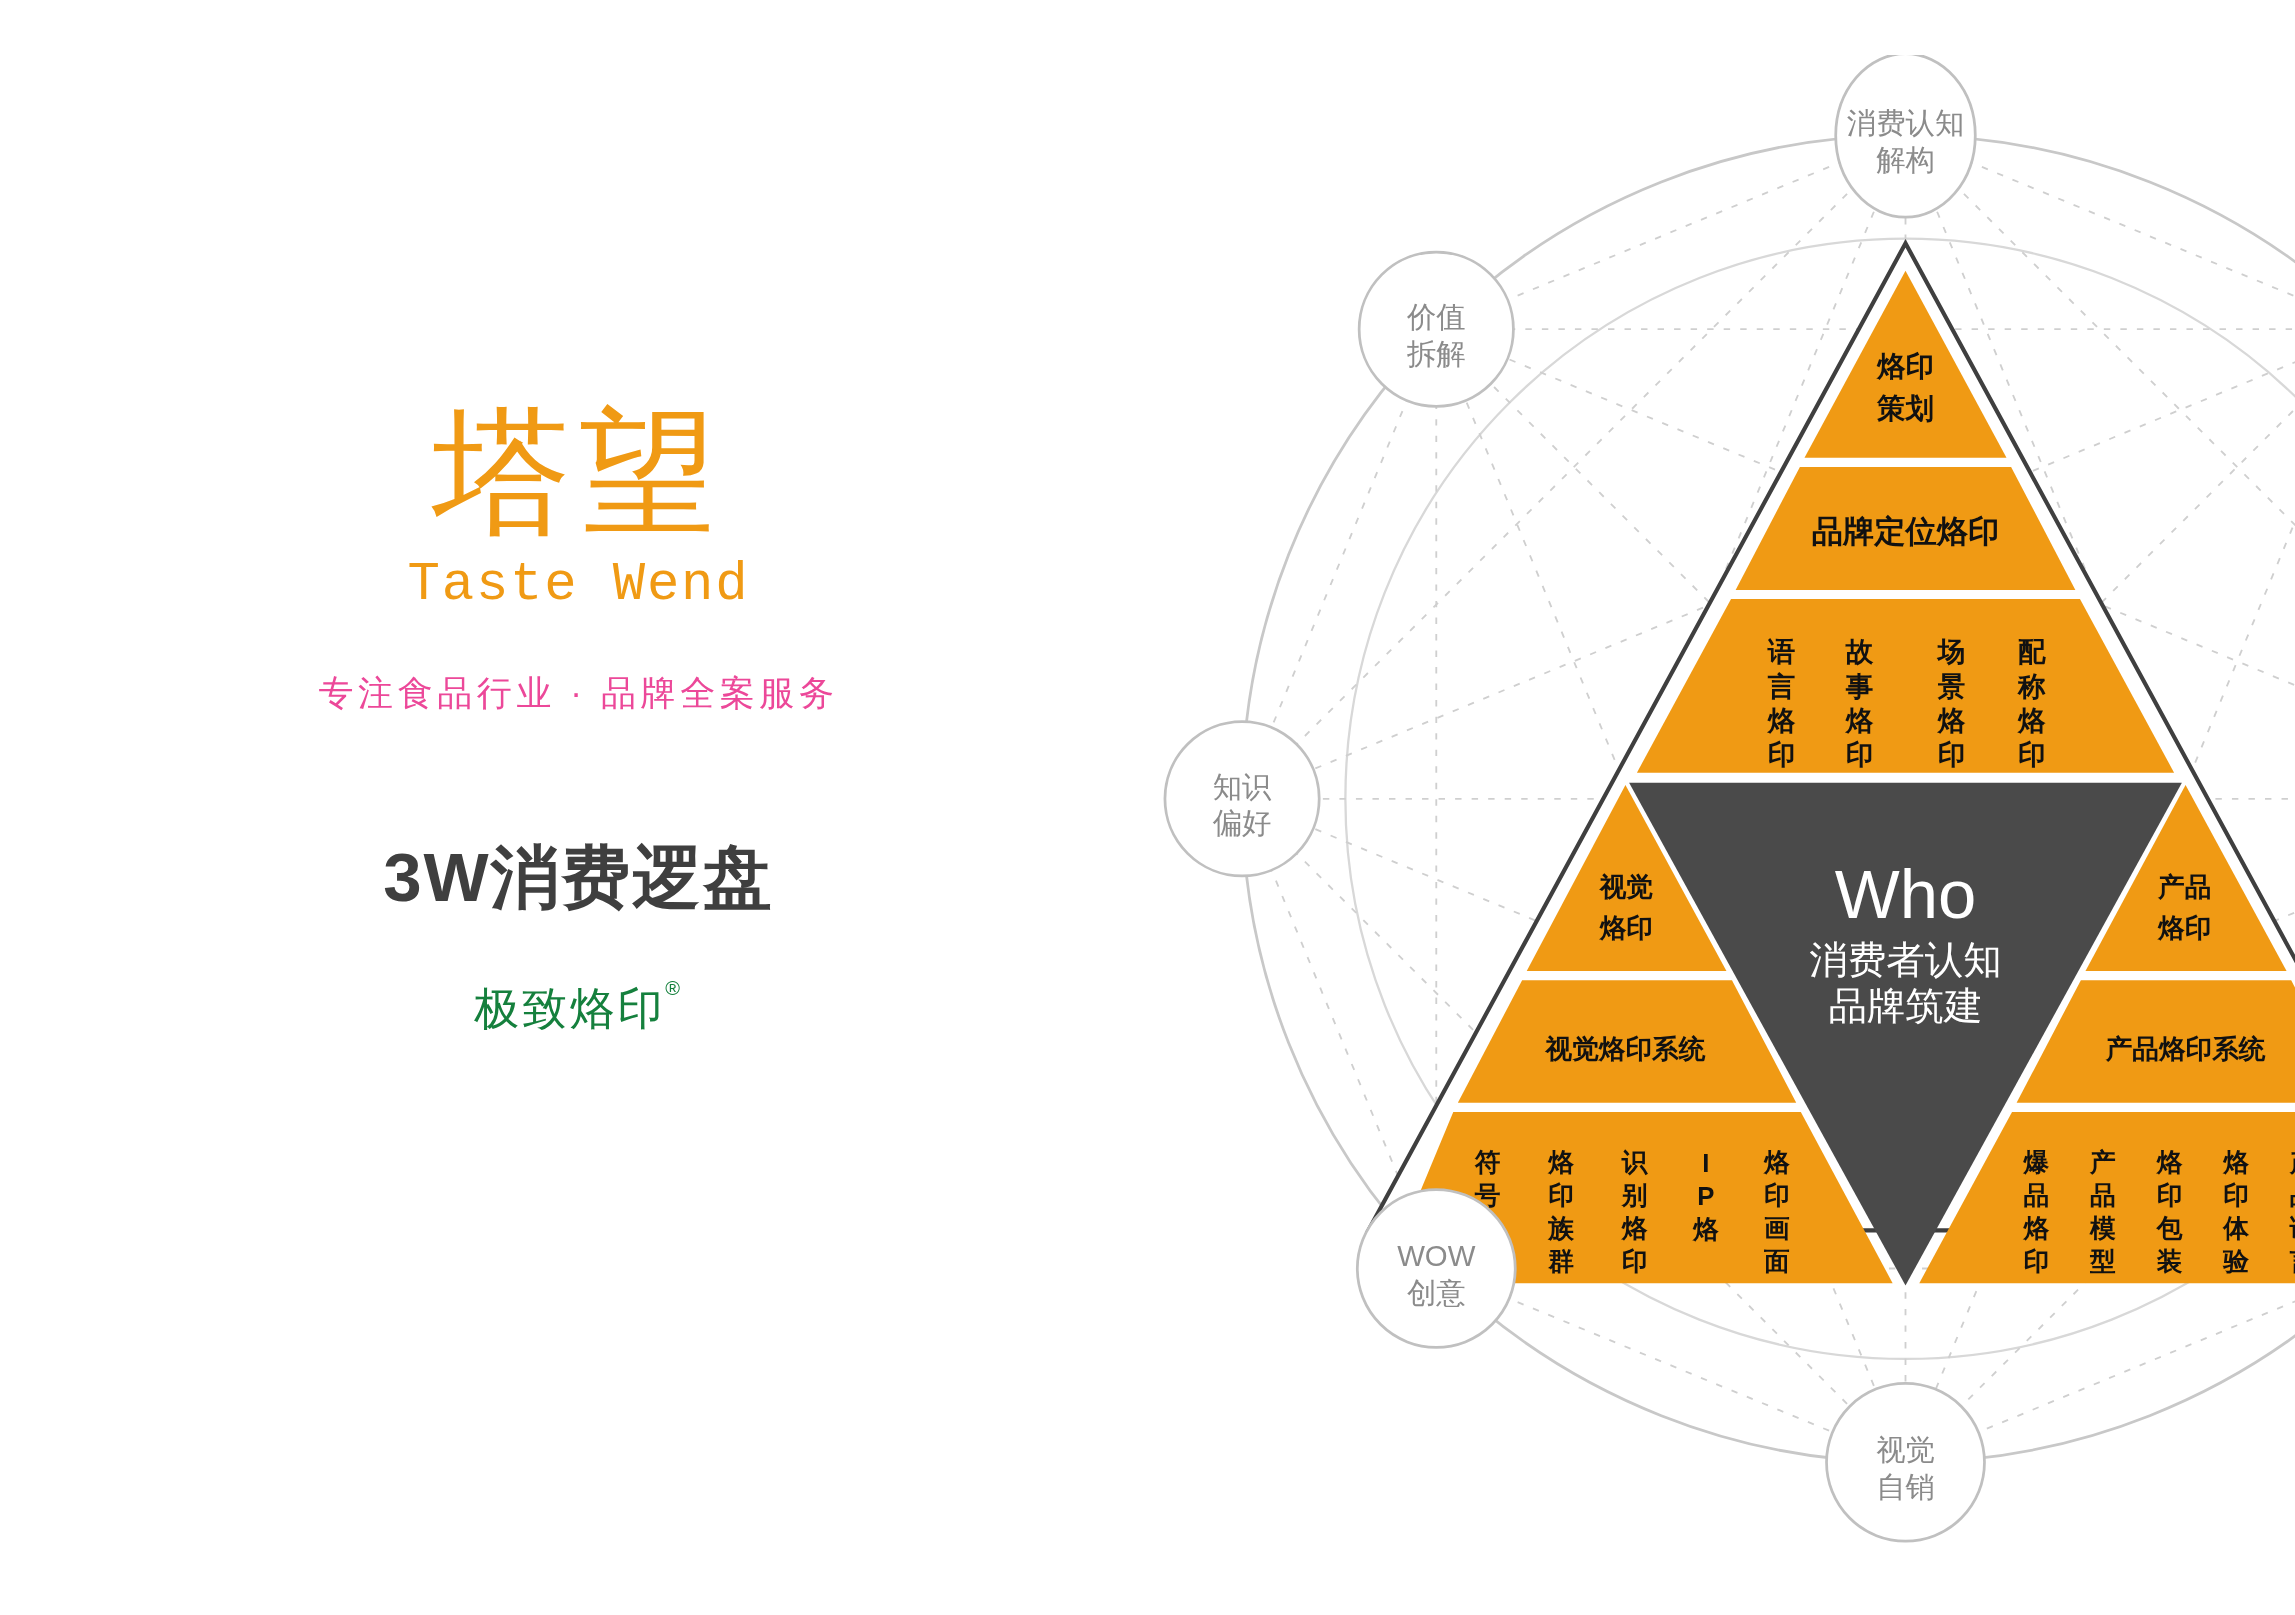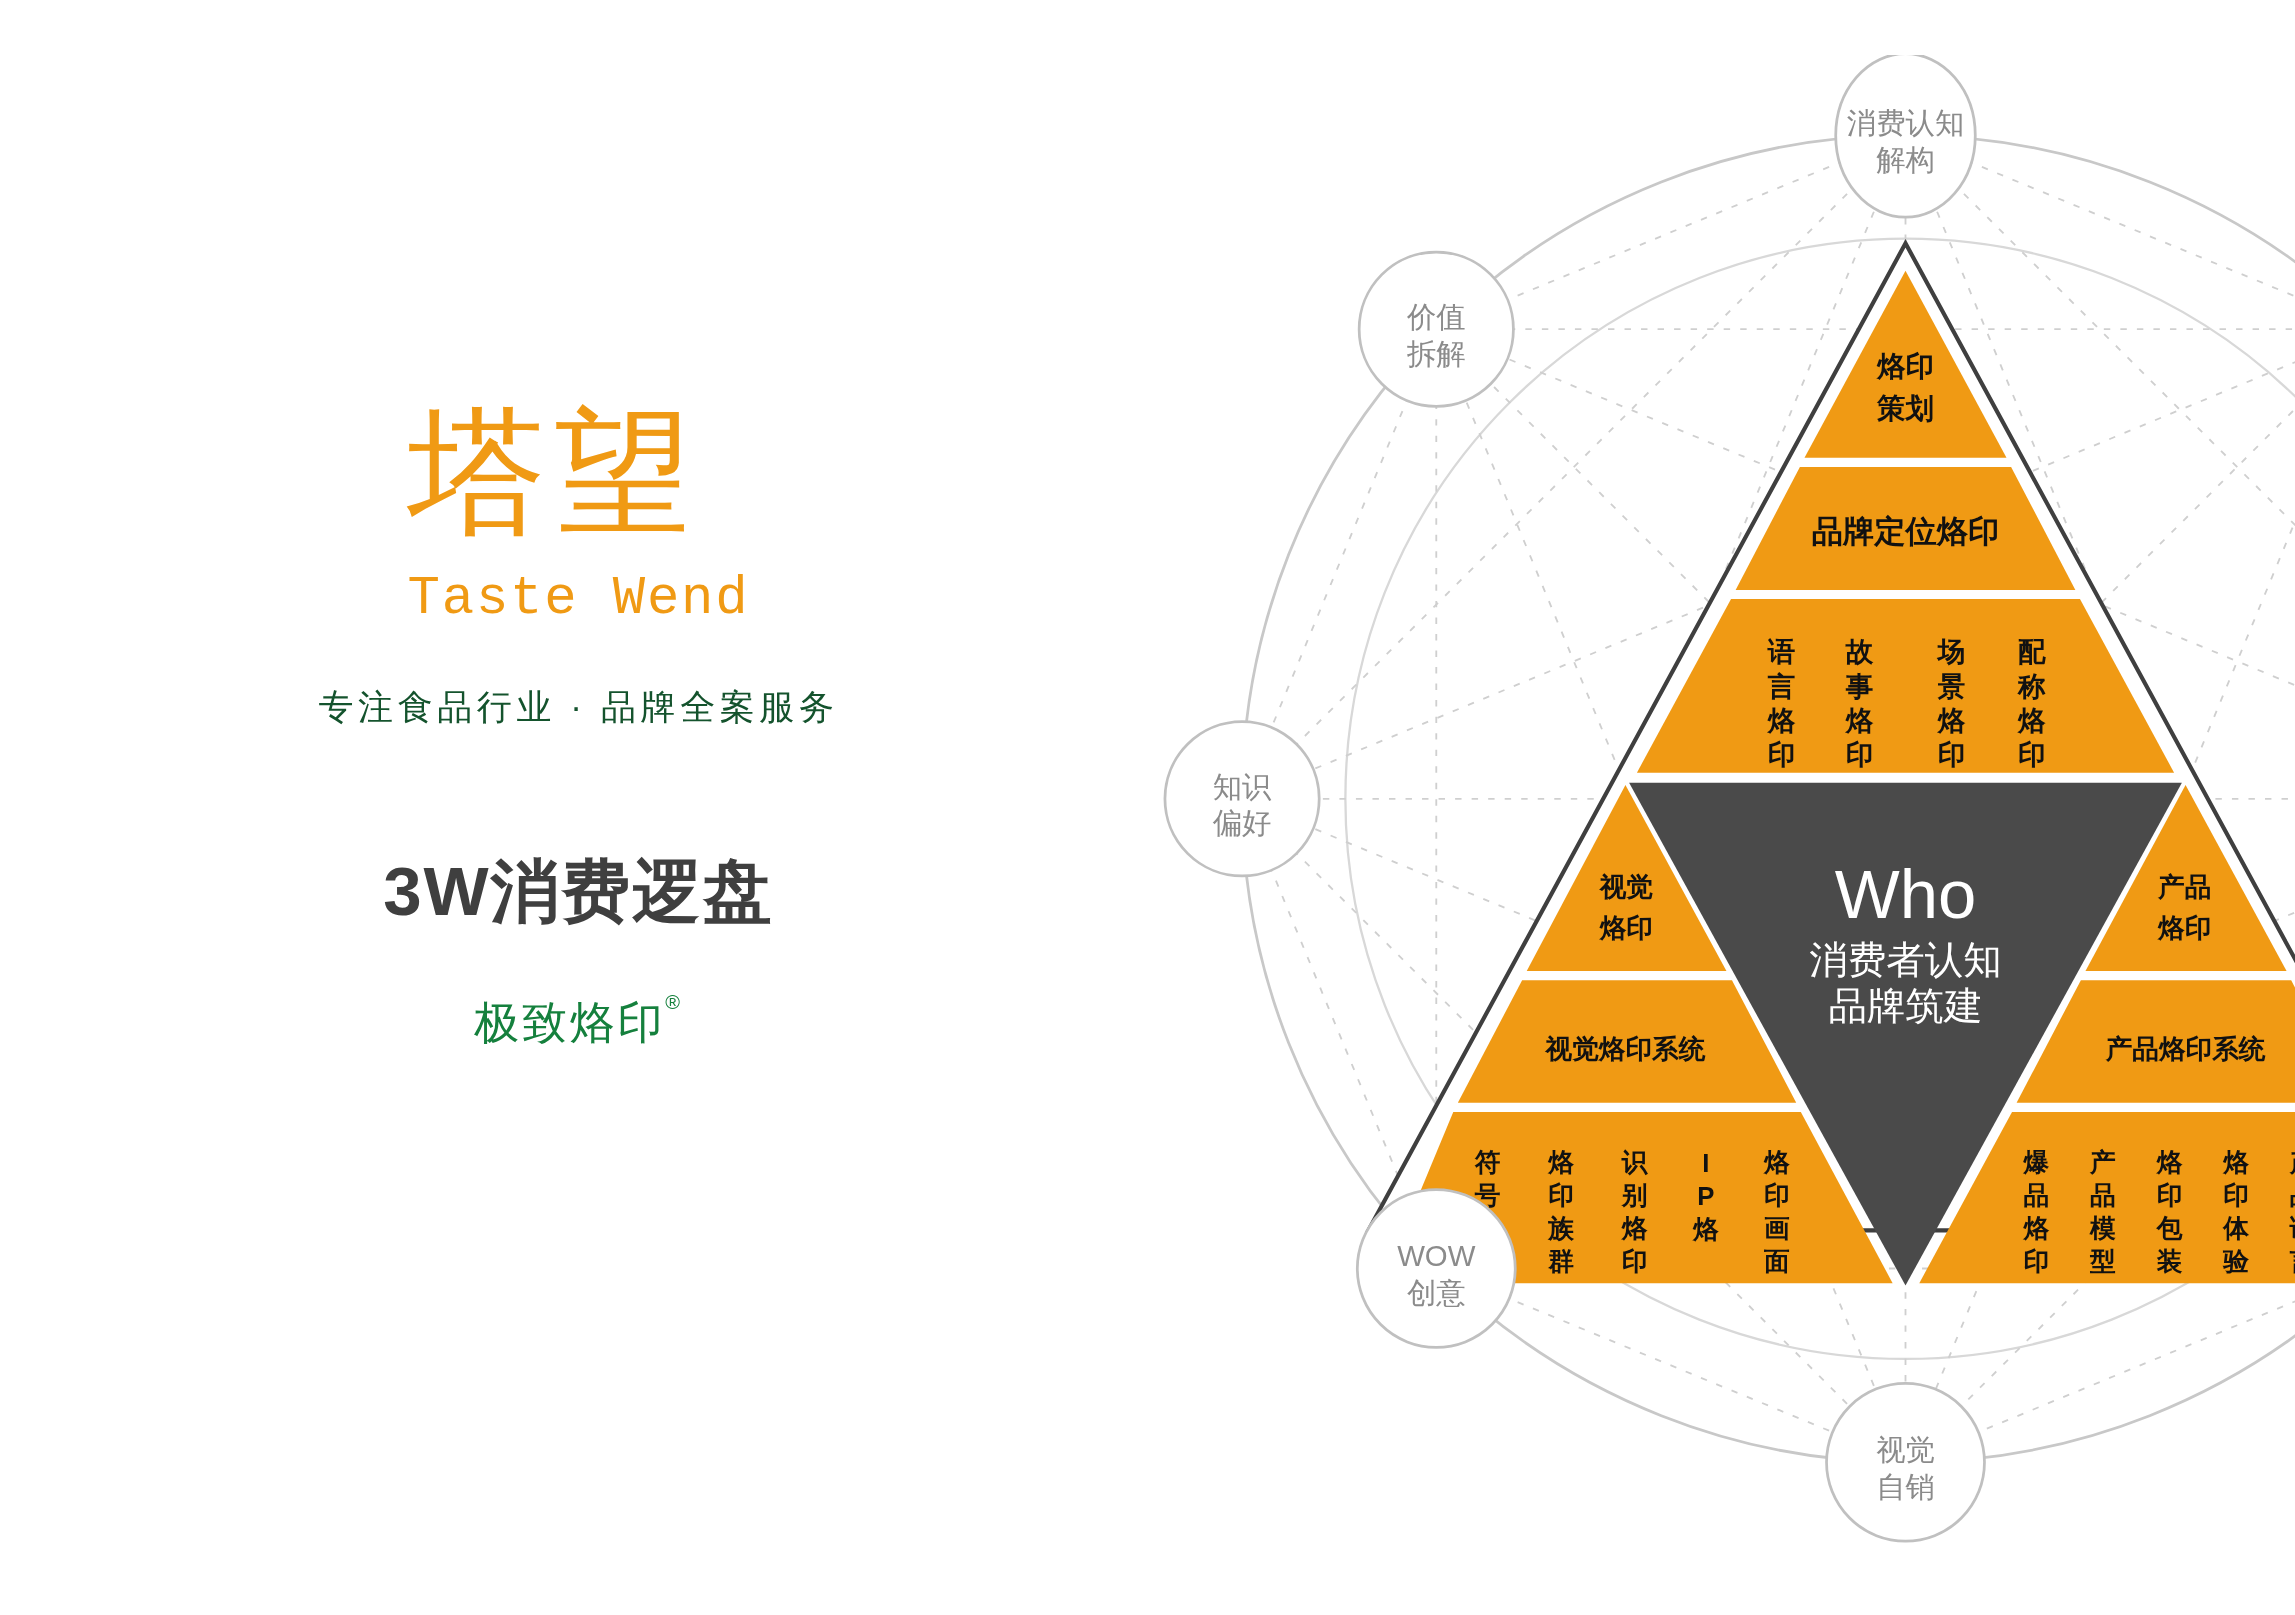--- a/index.html
+++ b/index.html
@@ -7,33 +7,33 @@
     width:2738px;height:1616px;position:relative;overflow:hidden;
     font-family:"Liberation Sans","DejaVu Sans",sans-serif;
   }
   #stage{position:absolute;left:0;top:0;width:2738px;height:1616px;}
 
   
   .left-panel{
     position:absolute;left:0;top:404px;width:1157px;
     display:flex;flex-direction:column;align-items:center;
   }
-  .logo-wrap{display:flex;flex-direction:column;gap:14px;}
+  .logo-wrap{display:flex;flex-direction:column;align-items:center;}
   .logo-cn{
     font-family:"DejaVu Sans","Liberation Sans",sans-serif;
     font-size:138px;line-height:1.0;letter-spacing:8.3px;
     color:#F09A14;font-weight:400;
   }
   .logo-en{
     font-family:Liberation Mono, monospace;
     font-size:54px;letter-spacing:1.8px;color:#F09A14;
     margin-top:12px;
   }
   .tagline{
-    font-size:35px;color:#14532d;letter-spacing:4.6px;margin-top:55px;font-weight:400;
+    font-size:35px;color:#ec4899;letter-spacing:4.6px;margin-top:55px;font-weight:400;
   }
   .main-title{
     font-size:69px;color:#3f3f3f;font-weight:bold;letter-spacing:1.8px;margin-top:115px;
   }
   .sub-title{
     font-size:45px;color:#15803d;letter-spacing:2.8px;margin-top:55px;position:relative;
   }
   .reg{font-size:20px;vertical-align:super;position:relative;top:-13px;}
   .sub-title2{
     font-size:45px;color:#9a9a9a;letter-spacing:2.8px;margin-top:36px;

